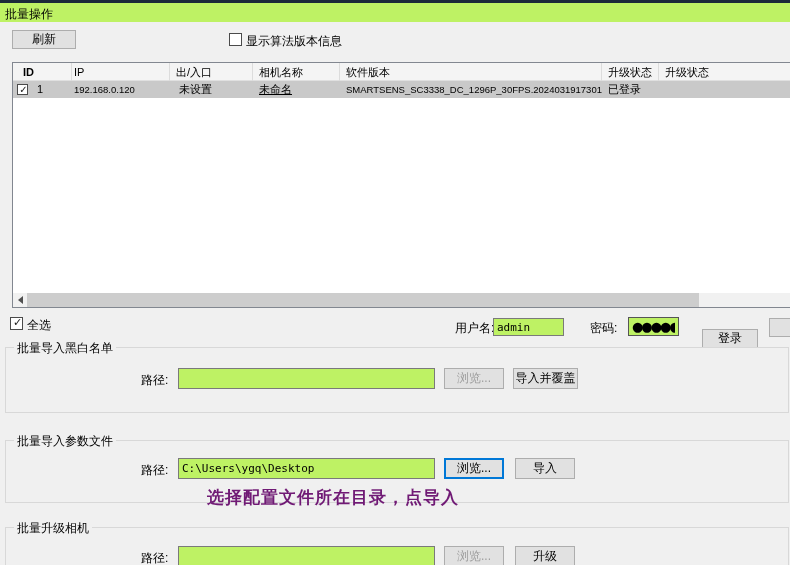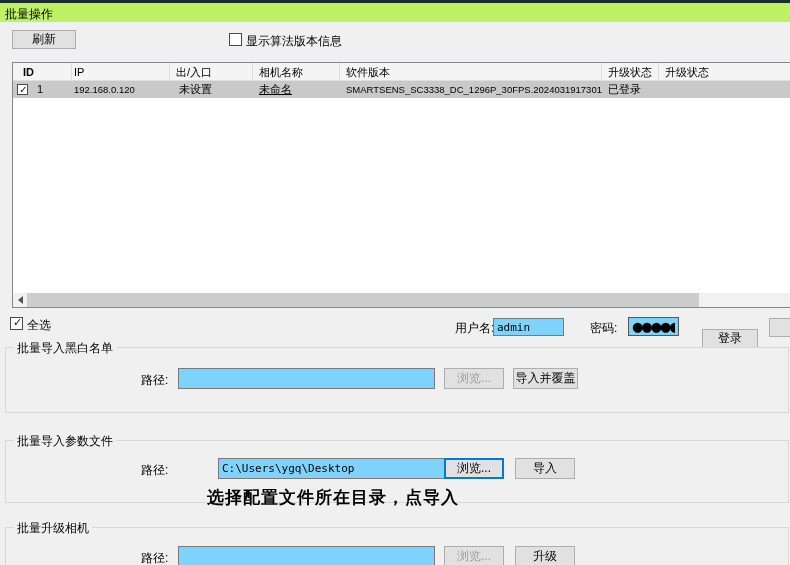--- a/index.html
+++ b/index.html
@@ -28,21 +28,21 @@
   
   .cb {
     width:13px; height:13px; background:#fff; border:1px solid #4a4a4a;
     position:absolute; font-size:11px; line-height:11px; text-align:center;
     color:#1a1a1a;
   }
   .cb .tick { position:absolute; left:0; top:-1px; width:13px; }
 
   
   .tbox {
-    background:#7dd3fc; border:1px solid #7a7a7a;
+    background:#bef264; border:1px solid #7a7a7a;
     font-family:"DejaVu Sans Mono","Liberation Mono",monospace;
     font-size:11px; padding:0 3px; position:absolute;
   }
   input.tbox { outline:none; }
 
   
   .table {
     left:12px; top:62px; width:781px; height:246px;
     background:#fff; border:1px solid #828790; overflow:hidden;
   }
@@ -148,29 +148,29 @@
     <span>浏览...</span>
   </div>
   <div class="abs btn" style="left:507px; top:20px; width:65px; height:21px;">
     <span>导入并覆盖</span>
   </div>
 </div>
 
 <div class="abs group" style="left:5px; top:440px; width:784px; height:63px;">
   <span class="glabel">批量导入参数文件</span>
   <span class="abs plabel" style="left:135px; top:21px;">路径:</span>
-  <input class="tbox" style="left: 172px; top: 17px; width: 257px; height: 21px; margin-left: 40px;" value="C:\Users\ygq\Desktop">
+  <input class="tbox" style="left: 172px; top: 17px; width: 257px; height: 21px;" value="C:\Users\ygq\Desktop">
   <div class="abs btn focus" style="left:438px; top:17px; width:60px; height:21px;">
     <span>浏览...</span>
   </div>
   <div class="abs btn" style="left:509px; top:17px; width:60px; height:21px;">
     <span>导入</span>
   </div>
 </div>
-<div class="abs annotation" style="left:207px; top:486px; color:#000000;">选择配置文件所在目录，点导入</div>
+<div class="abs annotation" style="left:207px; top:486px; color:#701a75;">选择配置文件所在目录，点导入</div>
 
 <div class="abs group" style="left:5px; top:527px; width:784px; height:46px; border-bottom:none;">
   <span class="glabel">批量升级相机</span>
   <span class="abs plabel" style="left:135px; top:22px;">路径:</span>
   <input class="tbox" style="left: 172px; top: 18px; width: 257px; height: 21px;" value="">
   <div class="abs btn dim" style="left:438px; top:18px; width:60px; height:21px;">
     <span>浏览...</span>
   </div>
   <div class="abs btn" style="left:509px; top:18px; width:60px; height:21px;">
     <span>升级</span>

